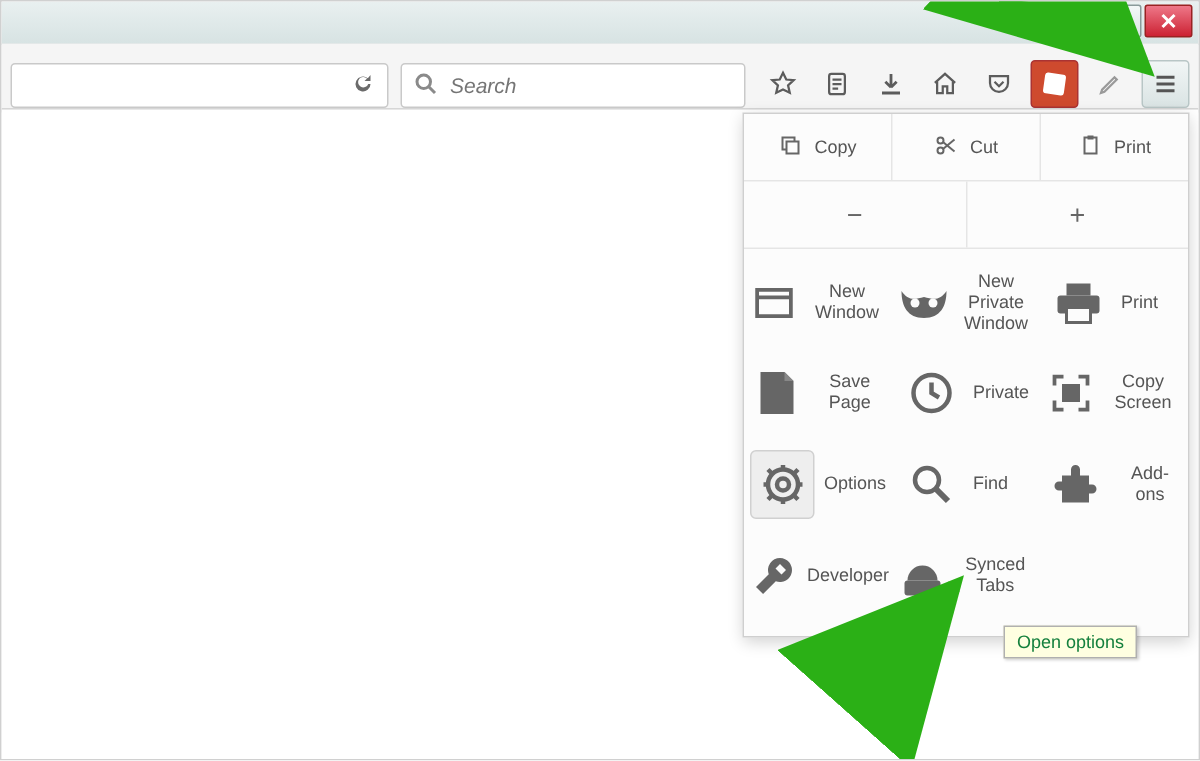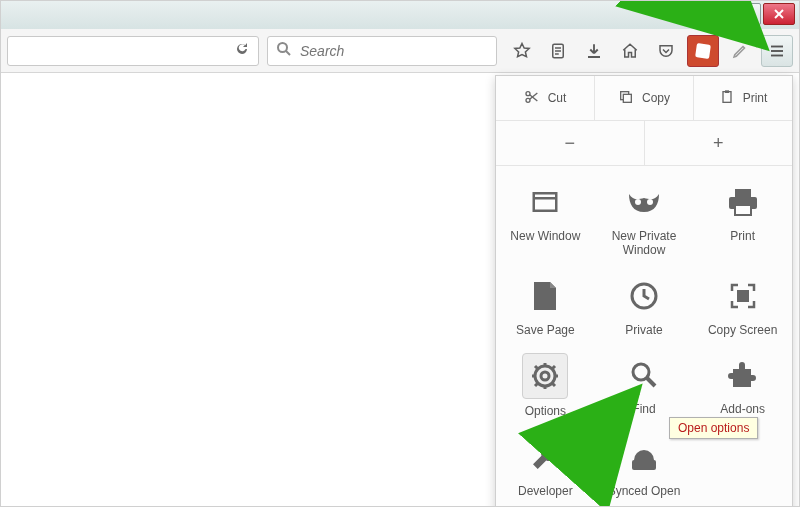--- a/index.html
+++ b/index.html
@@ -6,46 +6,46 @@
   .stage{position:relative;width:800px;height:507px;overflow:hidden;border:1px solid #d0d0d0;box-sizing:border-box;}
   
   .win-chrome{position:absolute;top:0;left:0;right:0;height:28px;
     background:linear-gradient(#e9f0f0,#d7e3e3);border-bottom:1px solid #b8c6c6;}
   .win-btns{position:absolute;top:2px;right:4px;display:flex;gap:2px;}
   .win-btn{width:30px;height:20px;border:1px solid #8a9a9a;border-radius:2px;
     background:linear-gradient(#f3f7f7,#dce6e6);display:flex;align-items:center;justify-content:center;}
   .win-btn.close{background:linear-gradient(#e78,#c23);border-color:#922;color:#fff;}
   .win-btn svg{display:block}
   
-  .toolbar{position:absolute;top:28px;left:0;right:0;height:44px;background:#f5f5f5;border-bottom:1px solid #d6d6d6;display:flex;align-items:center;padding:0 6px;box-sizing:border-box;}
+  .toolbar{position:absolute;top:28px;left:0;right:0;height:44px;background:#f5f5f5;border-bottom:1px solid #d6d6d6;display:flex;align-items:flex-end;padding:0 6px;box-sizing:border-box;}
   .url-bar{flex:0 0 252px;height:30px;background:#fff;border:1px solid #c9c9c9;border-radius:3px;margin-right:8px;display:flex;align-items:center;justify-content:flex-end;padding:0 8px;box-sizing:border-box;}
   .refresh{color:#6b6b6b}
   .search-bar{flex:1;height:30px;background:#fff;border:1px solid #c9c9c9;border-radius:3px;display:flex;align-items:center;padding:0 8px;box-sizing:border-box;color:#8a8a8a;}
   .search-bar .mag{margin-right:6px;color:#8a8a8a}
   .search-bar input{border:none;outline:none;flex:1;font:italic 14px "Segoe UI",Arial;color:#8a8a8a;background:transparent}
   .tb-icons{display:flex;align-items:center;gap:6px;margin-left:10px;}
   .tb-btn{width:30px;height:30px;display:flex;align-items:center;justify-content:center;border-radius:3px;color:#5c5c5c;}
   .tb-btn.addon{background:#ce4a2e;border:1px solid #a33;}
   .tb-btn.addon span{display:block;width:14px;height:14px;background:#fff;border-radius:2px;transform:rotate(8deg);}
   .tb-btn.menu{border:1px solid #b8c6c6;background:linear-gradient(#f1f6f6,#dae4e4);}
   
   .content{position:absolute;top:74px;left:0;right:0;bottom:0;background:#fff;}
   
   .panel{position:absolute;top:74px;right:6px;width:296px;background:#fcfcfc;border:1px solid #cfcfcf;box-shadow:0 3px 10px rgba(0,0,0,.18);z-index:5;}
   .panel-row{display:flex;border-bottom:1px solid #e5e5e5;}
   .cell3{flex:1;display:flex;align-items:center;justify-content:center;gap:8px;height:44px;color:#555;}
   .cell3+.cell3{border-left:1px solid #e5e5e5;}
   .zoom .cell3{font-size:18px;color:#666;}
   .grid3{display:flex;flex-wrap:wrap;padding:8px 0;}
-  .tile{width:33.33%;box-sizing:border-box;padding:6px 4px 10px;display:flex;flex-direction:column;align-items:center;gap:6px;color:#555;text-align:center;}
+  .tile{width:33.33%;box-sizing:border-box;padding:6px 4px 10px;display:flex;flex-direction:row;align-items:center;gap:6px;color:#555;text-align:center;}
   .tile .ic{width:44px;height:44px;display:flex;align-items:center;justify-content:center;border-radius:4px;}
   .tile.hover .ic{background:#eee;border:1px solid #d0d0d0;}
   .tile .lbl{font-size:12px;line-height:1.15;}
   
-  .tooltip{position:absolute;background:#ffffe1;border:1px solid #b0b0b0;padding:3px 8px;font-size:12px;color:#b91c1c;box-shadow:1px 1px 2px rgba(0,0,0,.2);z-index:8;}
+  .tooltip{position:absolute;background:#ffffe1;border:1px solid #b0b0b0;padding:3px 8px;font-size:12px;color:#15803d;box-shadow:1px 1px 2px rgba(0,0,0,.2);z-index:8;}
   
   .arrow{position:absolute;z-index:10;pointer-events:none;}
   svg{overflow:visible}
 </style>
 </head>
 <body>
 
 <div class="stage">
 
   <div class="win-chrome">
@@ -131,35 +131,35 @@
             <line x1="4" y1="18" x2="20" y2="18" stroke="#555" stroke-width="2.5"></line>
           </svg>
       </div>
     </div>
   </div>
 
   <div class="content"></div>
 
   <div class="panel">
     <div class="panel-row">
+      <div class="cell3">
+        <span><svg width="16" height="16" viewBox="0 0 24 24">
+              <rect x="4" y="4" width="12" height="12" fill="none" stroke="#666" stroke-width="2"></rect>
+              <rect x="8" y="8" width="12" height="12" fill="#fcfcfc" stroke="#666" stroke-width="2"></rect>
+            </svg></span>
+        <span>Copy</span>
+      </div>
       <div class="cell3">
         <span><svg width="16" height="16" viewBox="0 0 24 24">
               <circle cx="6" cy="7" r="3" fill="none" stroke="#666" stroke-width="2"></circle>
               <circle cx="6" cy="17" r="3" fill="none" stroke="#666" stroke-width="2"></circle>
               <line x1="8.5" y1="8.5" x2="20" y2="18" stroke="#666" stroke-width="2"></line>
               <line x1="8.5" y1="15.5" x2="20" y2="6" stroke="#666" stroke-width="2"></line>
             </svg></span>
         <span>Cut</span>
-      </div>
-      <div class="cell3">
-        <span><svg width="16" height="16" viewBox="0 0 24 24">
-              <rect x="4" y="4" width="12" height="12" fill="none" stroke="#666" stroke-width="2"></rect>
-              <rect x="8" y="8" width="12" height="12" fill="#fcfcfc" stroke="#666" stroke-width="2"></rect>
-            </svg></span>
-        <span>Copy</span>
       </div>
       <div class="cell3">
         <span><svg width="16" height="16" viewBox="0 0 24 24">
               <rect x="6" y="4" width="12" height="16" fill="none" stroke="#666" stroke-width="2"></rect>
               <rect x="9" y="2" width="6" height="4" fill="#666"></rect>
             </svg></span>
         <span>Print</span>
       </div>
     </div>
     <div class="panel-row zoom">
@@ -275,21 +275,21 @@
           </div>
         <div class="lbl">Developer</div>
       </div>
       <div class="tile">
         <div class="ic">
             <svg width="32" height="30" viewBox="0 0 32 30">
               <path d="M6 18a10 10 0 0 1 20 0z" fill="#666"></path>
               <rect x="4" y="18" width="24" height="10" rx="2" fill="#666"></rect>
             </svg>
           </div>
-        <div class="lbl">Synced Open</div>
+        <div class="lbl">Synced Tabs</div>
       </div>
       <div class="tile"></div>
     </div>
   </div>
 
   <div class="tooltip" style="top:416px;left:668px">Open options</div>
 
   <svg class="arrow" style="top:0;left:660px" width="130" height="70">
     <defs>
         <marker id="ah1" markerWidth="14" markerHeight="14" refX="11" refY="6" orient="auto">

